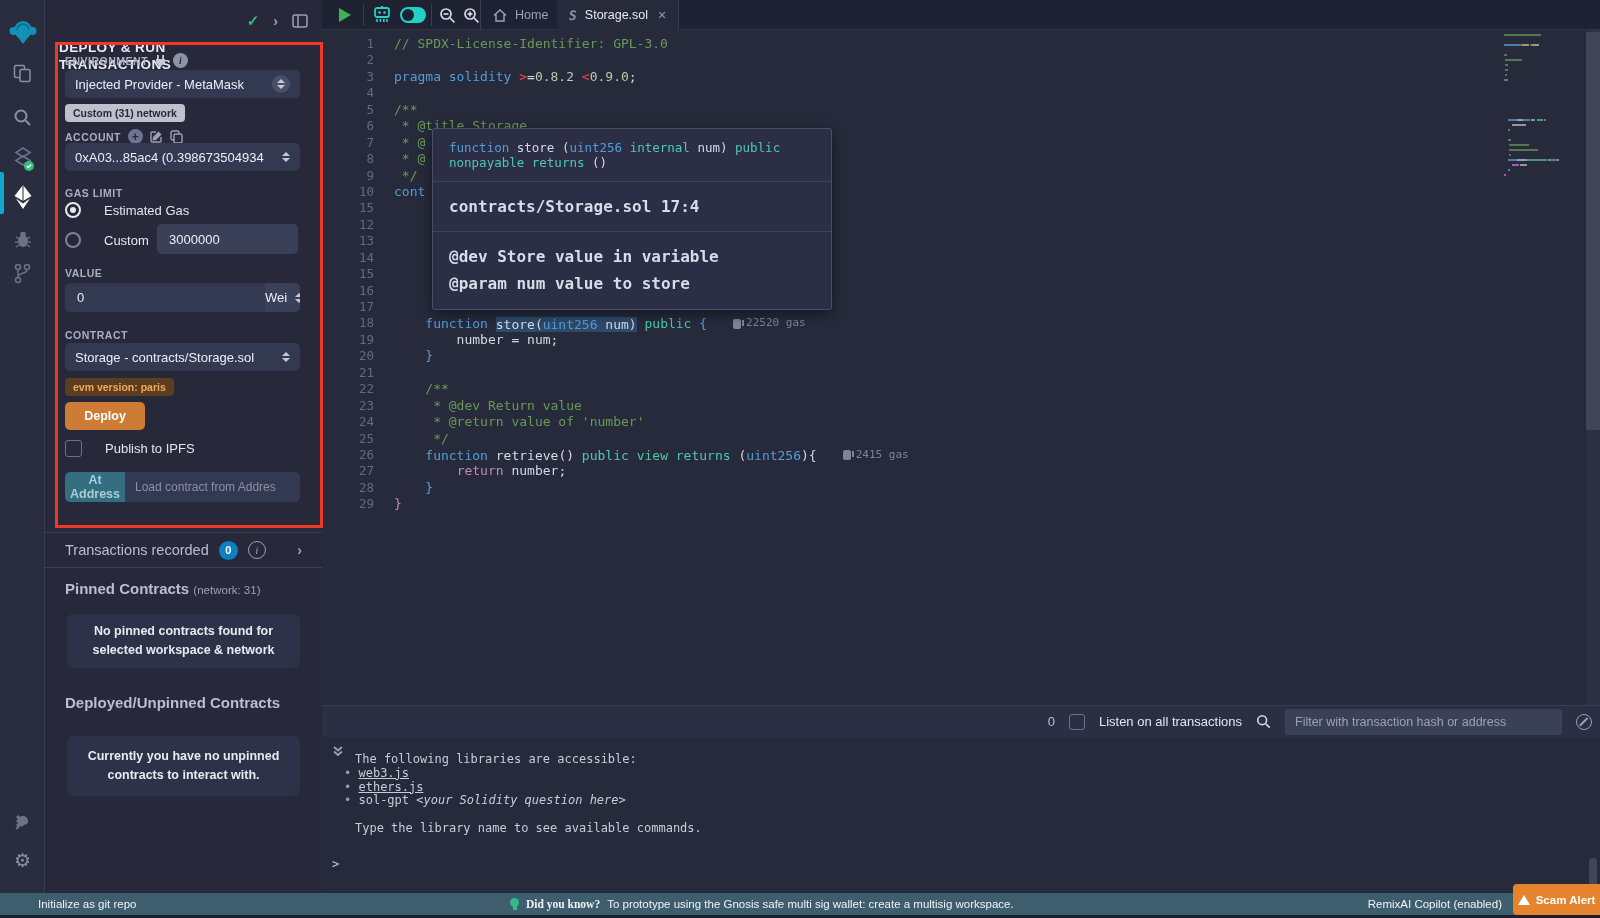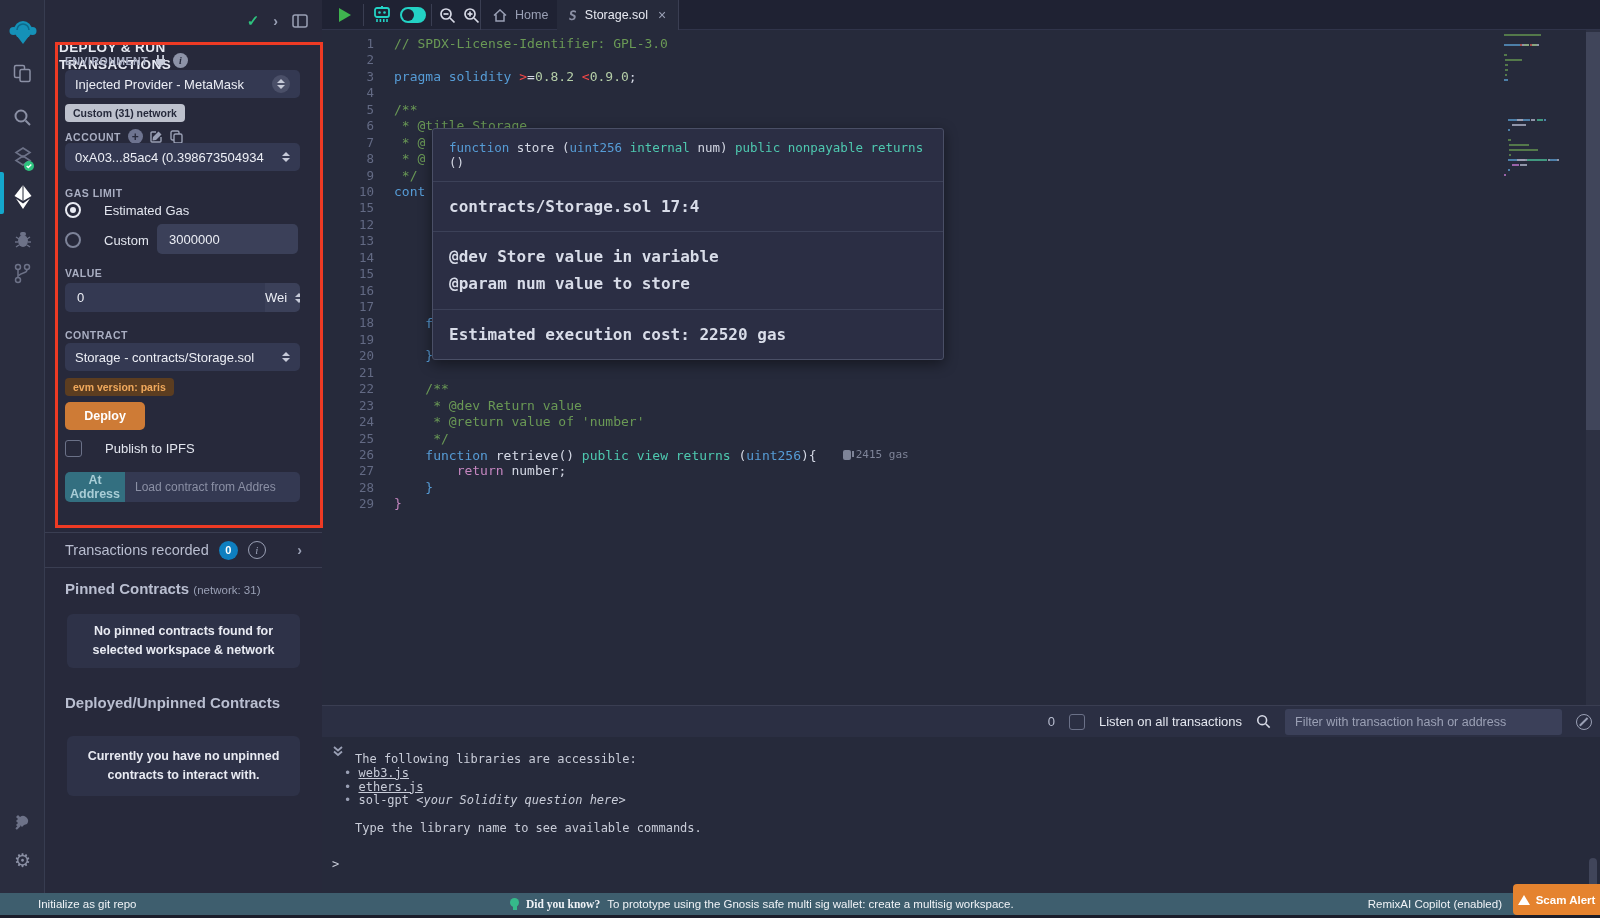--- a/index.html
+++ b/index.html
@@ -90,21 +90,21 @@
   .gas-icon::after { content:""; position:absolute; right:-3px; top:1px; width:2px; height:6px; background:#7e8498; }
 
   .minimap { position:absolute; right:14px; top:4px; width:82px; }
   .mm-row { height:2px; margin-bottom:3px; white-space:nowrap; font-size:0; }
   .mm-seg { display:inline-block; height:2px; }
 
   .vscroll { position:absolute; right:0; top:30px; width:14px; height:675px; background:#2d3143; }
   .vscroll .thumb { position:absolute; left:0; top:2px; width:14px; height:398px; background:#40455a; }
 
   
-  .tooltip { position:absolute; left:110px; top:128px; width:512px; background:#2b2e44; border:1px solid #4a4f66; border-radius:3px; z-index:40; font-family:"DejaVu Sans Mono",monospace; box-shadow:0 4px 14px rgba(0,0,0,.45); }
+  .tooltip { position:absolute; left:110px; top:128px; width:400px; background:#2b2e44; border:1px solid #4a4f66; border-radius:3px; z-index:40; font-family:"DejaVu Sans Mono",monospace; box-shadow:0 4px 14px rgba(0,0,0,.45); }
   .tt-sec { padding:11px 16px; border-bottom:1px solid #3c4158; }
   .tt-sec:last-child { border-bottom:none; }
   .tt-sig { font-size:12.5px; }
   .tt-loc, .tt-doc, .tt-cost { font-size:16px; font-weight:bold; color:#d8dce8; line-height:1.7; }
 
   
   .terminal { position:absolute; left:0; top:705px; width:1278px; height:188px; background:#262a3b; }
   .term-bar { position:absolute; left:0; top:0; width:1278px; height:32px; background:#2b2f43; border-top:1px solid #3a3e52; display:flex; align-items:center; justify-content:flex-end; gap:14px; padding-right:8px; }
   .term-count { color:#b9bed0; font-size:13px; }
   .listen-label { color:#e3e6ef; font-size:13px; }
@@ -474,21 +474,20 @@
         <div class="thumb"></div>
       </div>
 
     <div class="tooltip">
       <div class="tt-sec tt-sig"><span class="tok-kw">function</span><span class="tok-plain"> store (</span><span class="tok-type">uint256</span><span class="tok-mod"> internal</span><span class="tok-plain"> num) </span><span class="tok-mod">public nonpayable returns</span><span class="tok-plain"> ()</span></div>
       <div class="tt-sec tt-loc">contracts/Storage.sol 17:4</div>
       <div class="tt-sec tt-doc">
         <div>@dev Store value in variable</div>
         <div>@param num value to store</div>
       </div>
-      <div class="tt-sec tt-cost">Estimated execution cost: 22520 gas</div>
     </div>
 
     <div class="terminal">
       <div class="term-bar">
         <span class="term-count">0</span>
         <span class="checkbox" style="width:16px;height:16px"></span>
         <span class="listen-label">Listen on all transactions</span>
         <span class="icon-btn">
           <svg width="15" height="15" viewBox="0 0 17 17" fill="none" stroke="#d7dae6" stroke-width="1.8">
               <circle cx="7" cy="7" r="5"></circle>

